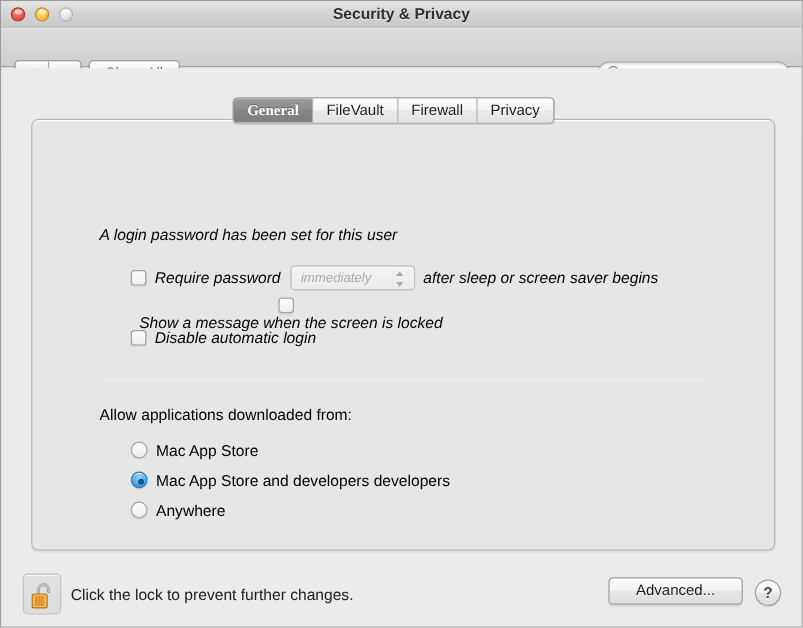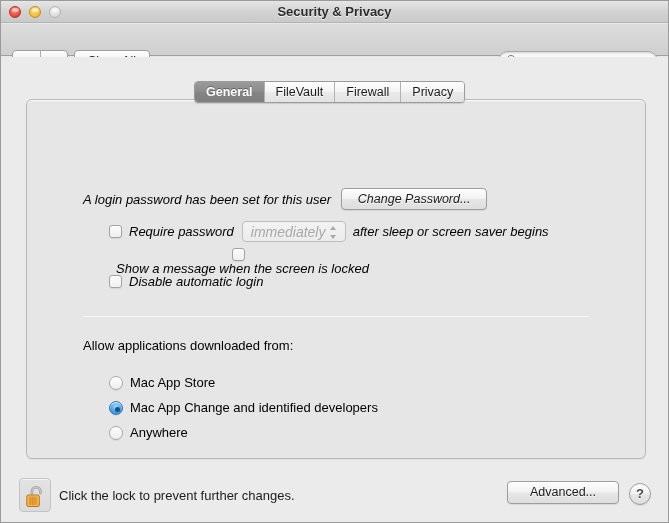--- a/index.html
+++ b/index.html
@@ -220,20 +220,21 @@
     text-shadow: 0 1px 0 rgba(255,255,255,0.8);
     background: linear-gradient(to bottom, #fdfdfd 0%, #f4f4f4 48%, #eaeaea 52%, #e3e3e3 100%);
     cursor: default;
   }
   .tab + .tab { border-left: 1px solid #b2b2b2; }
   .tab.selected {
     background: linear-gradient(to bottom, #9a9a9a 0%, #8c8c8c 48%, #848484 52%, #7f7f7f 100%);
     color: #ffffff;
     text-shadow: 0 -1px 0 rgba(0,0,0,0.35);
     font-weight: bold;
+    font-family: Liberation Serif, serif;
   }
 
   
   .row { position: absolute; display: flex; align-items: center; font-style: italic; }
 
   #password-row { left: 82px; top: 131px; }
   #password-row .lbl { font-size: 13px; }
   #change-password-button {
     margin-left: 10px;
     width: 146px; height: 22px;
@@ -257,21 +258,21 @@
   #require-password-select {
     margin-left: 8px;
     width: 104px; height: 21px;
     border: 1px solid #bdbdbd;
     border-radius: 4px;
     background: linear-gradient(to bottom, #f3f3f3 0%, #ececec 100%);
     display: flex;
     align-items: center;
     position: relative;
     color: #a9a9a9;
-    font-size: 14px;
+    font-size: 11px;
   }
   #require-password-select .val { margin-left: 8px; }
   #stepper-icon {
     position: absolute;
     right: 8px; top: 4px;
     width: 7px; height: 13px;
   }
   #stepper-icon .up, #stepper-icon .dn {
     position: absolute; left: 0;
     width: 0; height: 0;
@@ -299,21 +300,21 @@
 
   #allow-label {
     position: absolute;
     left: 82px; top: 281px;
     font-size: 13px;
   }
 
   #radio-group { position: absolute; left: 108px; top: 311px; }
   .radio-row {
     display: flex;
-    align-items: flex-end;
+    align-items: flex-start;
     height: 22px;
     margin-bottom: 3px;
   }
   .radio {
     width: 14px; height: 14px;
     border-radius: 50%;
     border: 1px solid #a9a9a9;
     background: linear-gradient(to bottom, #fdfdfd 0%, #eeeeee 100%);
     box-shadow: 0 1px 0 rgba(255,255,255,0.85) inset, 0 1px 1px rgba(0,0,0,0.07);
     flex: none;
@@ -414,21 +415,20 @@
 
     <div id="tabbar">
       <div class="tab selected">General</div>
       <div class="tab">FileVault</div>
       <div class="tab">Firewall</div>
       <div class="tab">Privacy</div>
     </div>
 
     <div class="row" id="password-row">
       <span class="lbl">A login password has been set for this user</span>
-      <span id="change-password-button" class="btn">Change Password...</span>
     </div>
 
     <div class="row" id="require-password-row">
       <span class="checkbox"></span>
       <span class="cb-label">Require password</span>
       <span id="require-password-select">
         <span class="val">immediately</span>
         <span id="stepper-icon">
           <span class="up"></span>
             <span class="dn"></span>
@@ -451,21 +451,21 @@
 
     <div id="allow-label">Allow applications downloaded from:</div>
 
     <div id="radio-group">
       <div class="radio-row">
         <span class="radio"></span>
         <span class="radio-label">Mac App Store</span>
       </div>
       <div class="radio-row">
         <span class="radio selected"></span>
-        <span class="radio-label">Mac App Change and identified developers</span>
+        <span class="radio-label">Mac App Store and developers developers</span>
       </div>
       <div class="radio-row">
         <span class="radio"></span>
         <span class="radio-label">Anywhere</span>
       </div>
     </div>
 
     <div id="bottom-bar">
       <div id="lock-button">
         <svg id="lock-icon" viewBox="0 0 20 24">

